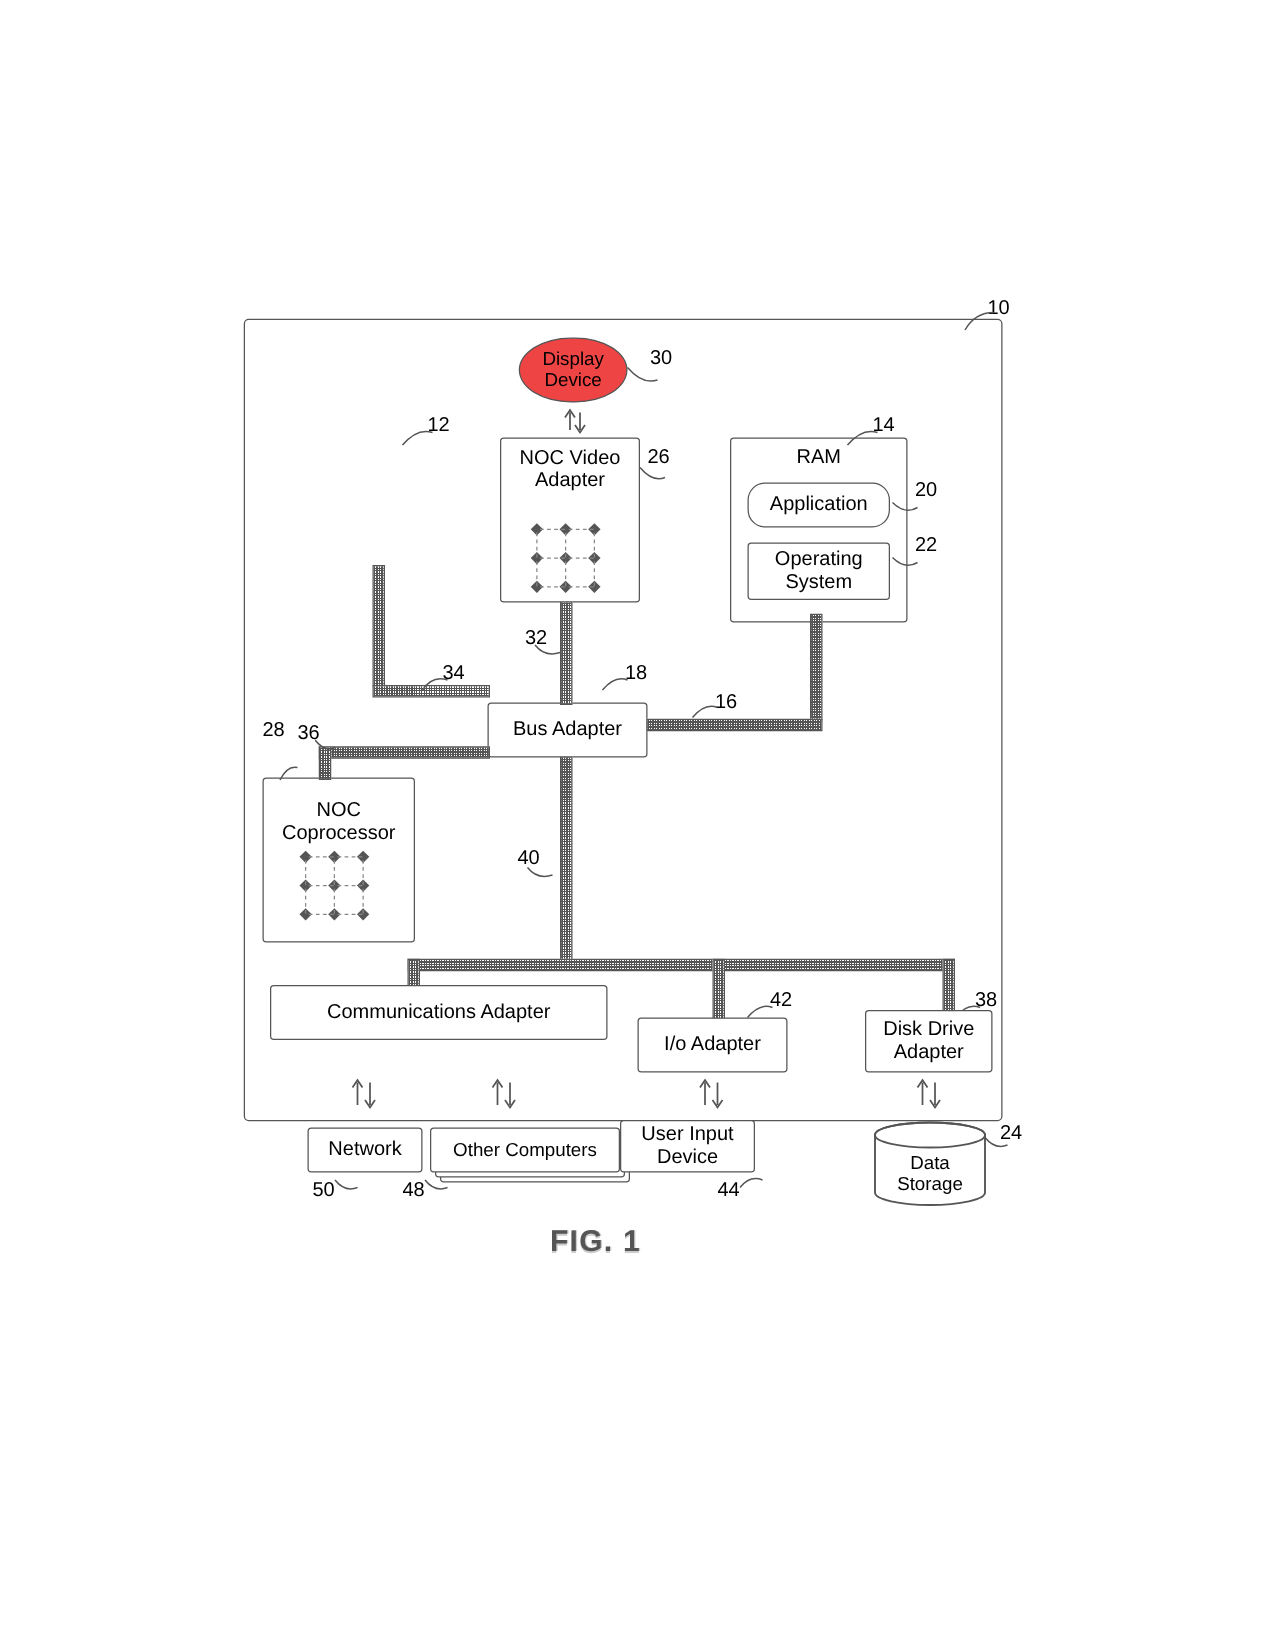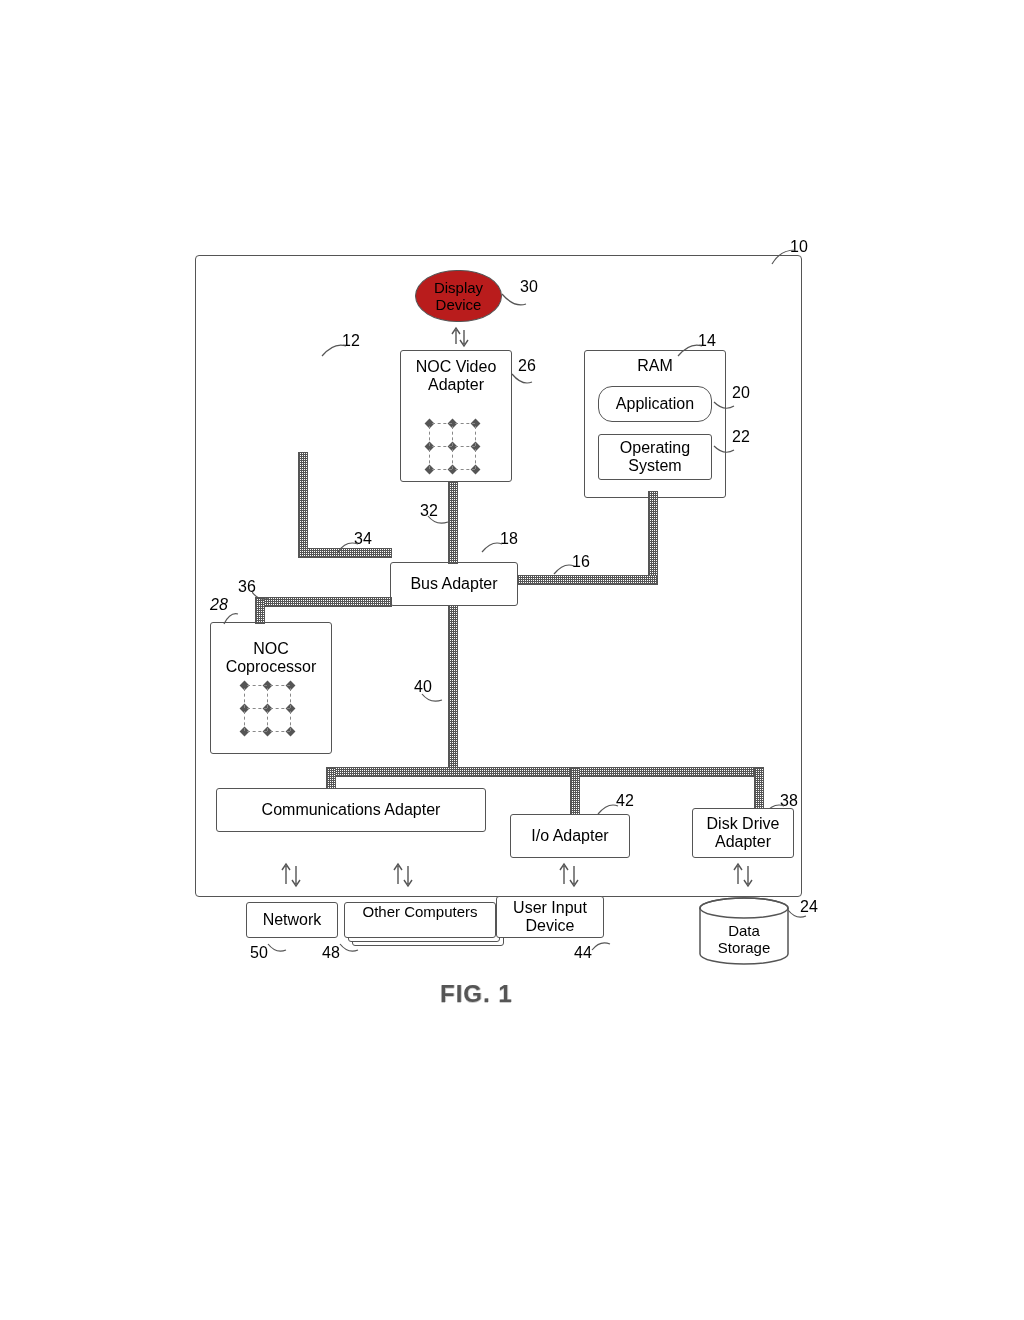--- a/index.html
+++ b/index.html
@@ -91,37 +91,38 @@
     position: absolute;
     width: 85px;
     height: 50px;
     border: 1.5px solid #555;
     border-radius: 48% / 50%;
     text-align: center;
     font-size: 15px;
     display: flex;
     align-items: center;
     justify-content: center;
-    background: #b91c1c;
+    background: #ef4444;
   }
   .arrow {
     position: absolute;
   }
   .arrow svg { display: block; }
   .stacked {
     position: absolute;
   }
   .stacked .layer {
     position: absolute;
     border: 1.5px solid #555;
     border-radius: 3px;
     background: #fff;
     width: 150px;
     height: 34px;
     display: flex;
+    align-items: center;
     justify-content: center;
     font-size: 15px;
   }
   .cylinder {
     position: absolute;
   }
   .fig-caption {
     position: absolute;
     font-size: 24px;
     font-weight: bold;
@@ -268,21 +269,21 @@
       <div class="hline" style="top:49px; left:6px;"></div>
         <div class="hline" style="top:49px; left:29px;"></div>
       <div class="vline" style="top:6px; left:3px;"></div>
         <div class="vline" style="top:29px; left:3px;"></div>
       <div class="vline" style="top:6px; left:26px;"></div>
         <div class="vline" style="top:29px; left:26px;"></div>
       <div class="vline" style="top:6px; left:49px;"></div>
         <div class="vline" style="top:29px; left:49px;"></div>
     </div>
   </div>
-  <div class="label" style="top:596px; left:210px;font-style:italic;">28</div>
+  <div class="label" style="top:576px; left:210px;">28</div>
   <svg style="position:absolute; top:610px; left:222px;" width="20" height="16">
       <path d="M2 14 Q 8 2 16 4" stroke="#555" fill="none" stroke-width="1.2"></path>
     </svg>
 
   <div class="bus bus-h" style="top:597px; left:255px; width:135px;"></div>
   <div class="bus bus-v" style="top:597px; left:255px; height:25px;"></div>
   <div class="label" style="top:578px; left:238px;">36</div>
   <svg style="position:absolute; top:586px; left:252px;" width="20" height="16">
       <path d="M0 6 Q 8 16 16 12" stroke="#555" fill="none" stroke-width="1.2"></path>
     </svg>

